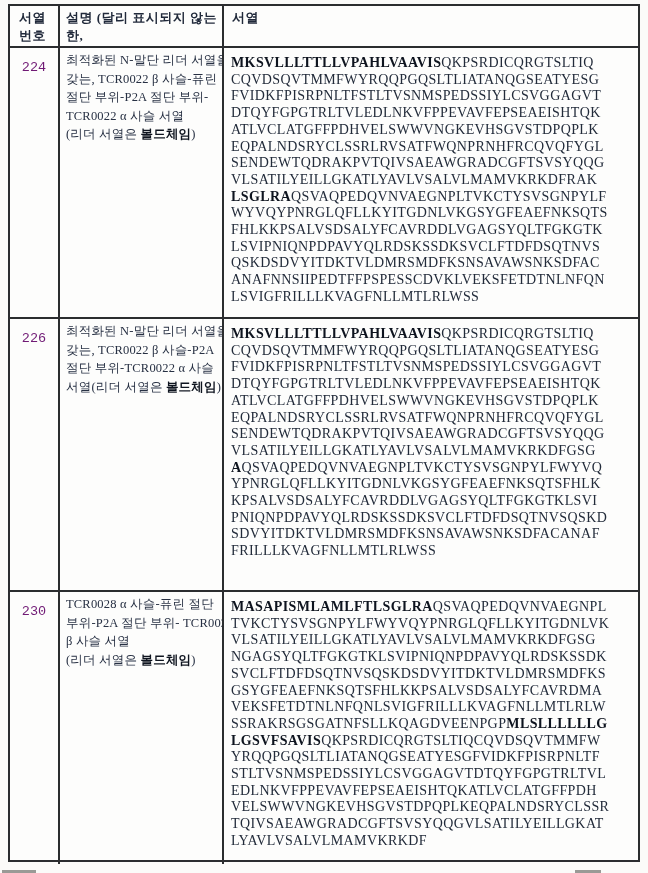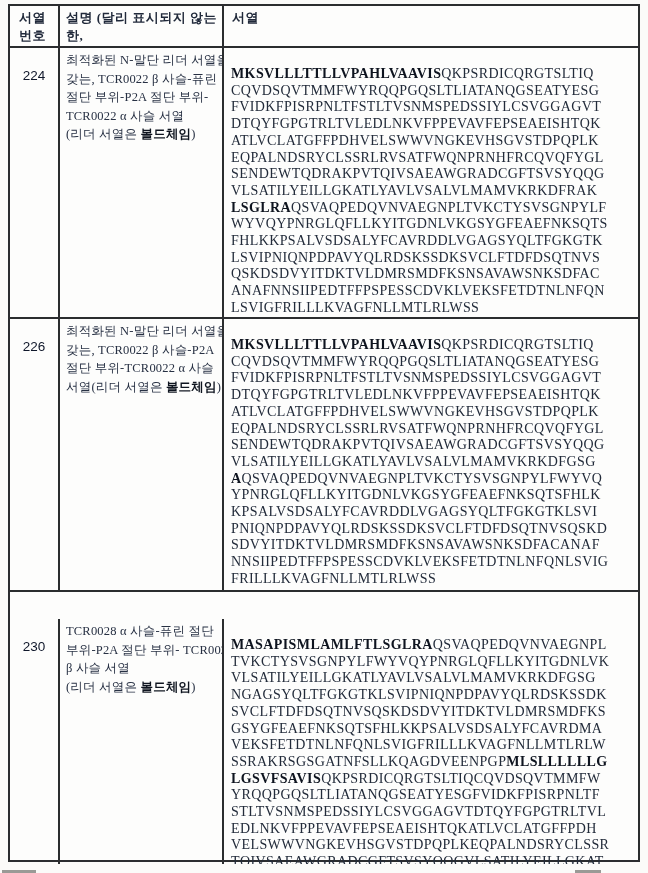--- a/index.html
+++ b/index.html
@@ -31,52 +31,52 @@
     background: #fdfdfc;
   }
   .cell {
     box-sizing: border-box;
     border-right: 2px solid #2b2d2f;
     border-bottom: 2px solid #2b2d2f;
     overflow: hidden;
     color: #232c3a;
   }
   .cell.c3 { border-right: none; }
-  .cell.lastrow { border-bottom: none; margin-top: 27px; }
+  .cell.lastrow { border-bottom: none; }
   .row { display: contents; }
 
   .hcell {
     font-size: 13px;
     line-height: 18px;
     font-weight: bold;
     letter-spacing: 0.5px;
     white-space: pre-line;
     padding: 3px 4px 0 6px;
     color: #20293a;
   }
   .hcell.c1 { padding-left: 9px; }
   .hcell.c3 { padding-left: 8px; }
 
   .idcell {
     font-size: 13.5px;
     text-align: center;
-    padding-top: 20px;
-    font-family: Liberation Sans, sans-serif;
-    color: #0f172a;
+    padding-top: 12px;
+    font-family: Liberation Mono, monospace;
+    color: #701a75;
   }
   .desccell {
     font-size: 12.5px;
     line-height: 18.6px;
     letter-spacing: 0.2px;
     padding: 3px 2px 0 6px;
     color: #273043;
     white-space: nowrap;
   }
   .seqcell {
-    padding: 18px 0 0 7px;
+    padding: 7px 0 0 7px;
     white-space: nowrap;
   }
   .seqcell .line {
     font-size: 14px;
     line-height: 16.7px;
     letter-spacing: 0.4px;
     color: #222b3a;
   }
   .b { font-weight: bold; color: #0e141f; }
 
@@ -144,21 +144,20 @@
           <div class="line"><span>DTQYFGPGTRLTVLEDLNKVFPPEVAVFEPSEAEISHTQK</span></div>
           <div class="line"><span>ATLVCLATGFFPDHVELSWWVNGKEVHSGVSTDPQPLK</span></div>
           <div class="line"><span>EQPALNDSRYCLSSRLRVSATFWQNPRNHFRCQVQFYGL</span></div>
           <div class="line"><span>SENDEWTQDRAKPVTQIVSAEAWGRADCGFTSVSYQQG</span></div>
           <div class="line"><span>VLSATILYEILLGKATLYAVLVSALVLMAMVKRKDFGSG</span></div>
           <div class="line"><span class="b">A</span><span>QSVAQPEDQVNVAEGNPLTVKCTYSVSGNPYLFWYVQ</span></div>
           <div class="line"><span>YPNRGLQFLLKYITGDNLVKGSYGFEAEFNKSQTSFHLK</span></div>
           <div class="line"><span>KPSALVSDSALYFCAVRDDLVGAGSYQLTFGKGTKLSVI</span></div>
           <div class="line"><span>PNIQNPDPAVYQLRDSKSSDKSVCLFTDFDSQTNVSQSKD</span></div>
           <div class="line"><span>SDVYITDKTVLDMRSMDFKSNSAVAWSNKSDFACANAF</span></div>
-          <div class="line"><span>NNSIIPEDTFFPSPESSCDVKLVEKSFETDTNLNFQNLSVIG</span></div>
           <div class="line"><span>FRILLLKVAGFNLLMTLRLWSS</span></div>
         </div>
   </div>
 
   <div class="row">
     <div class="cell c1 idcell lastrow">230</div>
     <div class="cell c2 desccell lastrow">
           <div class="line"><span>TCR0028 α 사슬-퓨린 절단</span></div>
           <div class="line"><span>부위-P2A 절단 부위- TCR0028</span></div>
           <div class="line"><span>β 사슬 서열</span></div>

